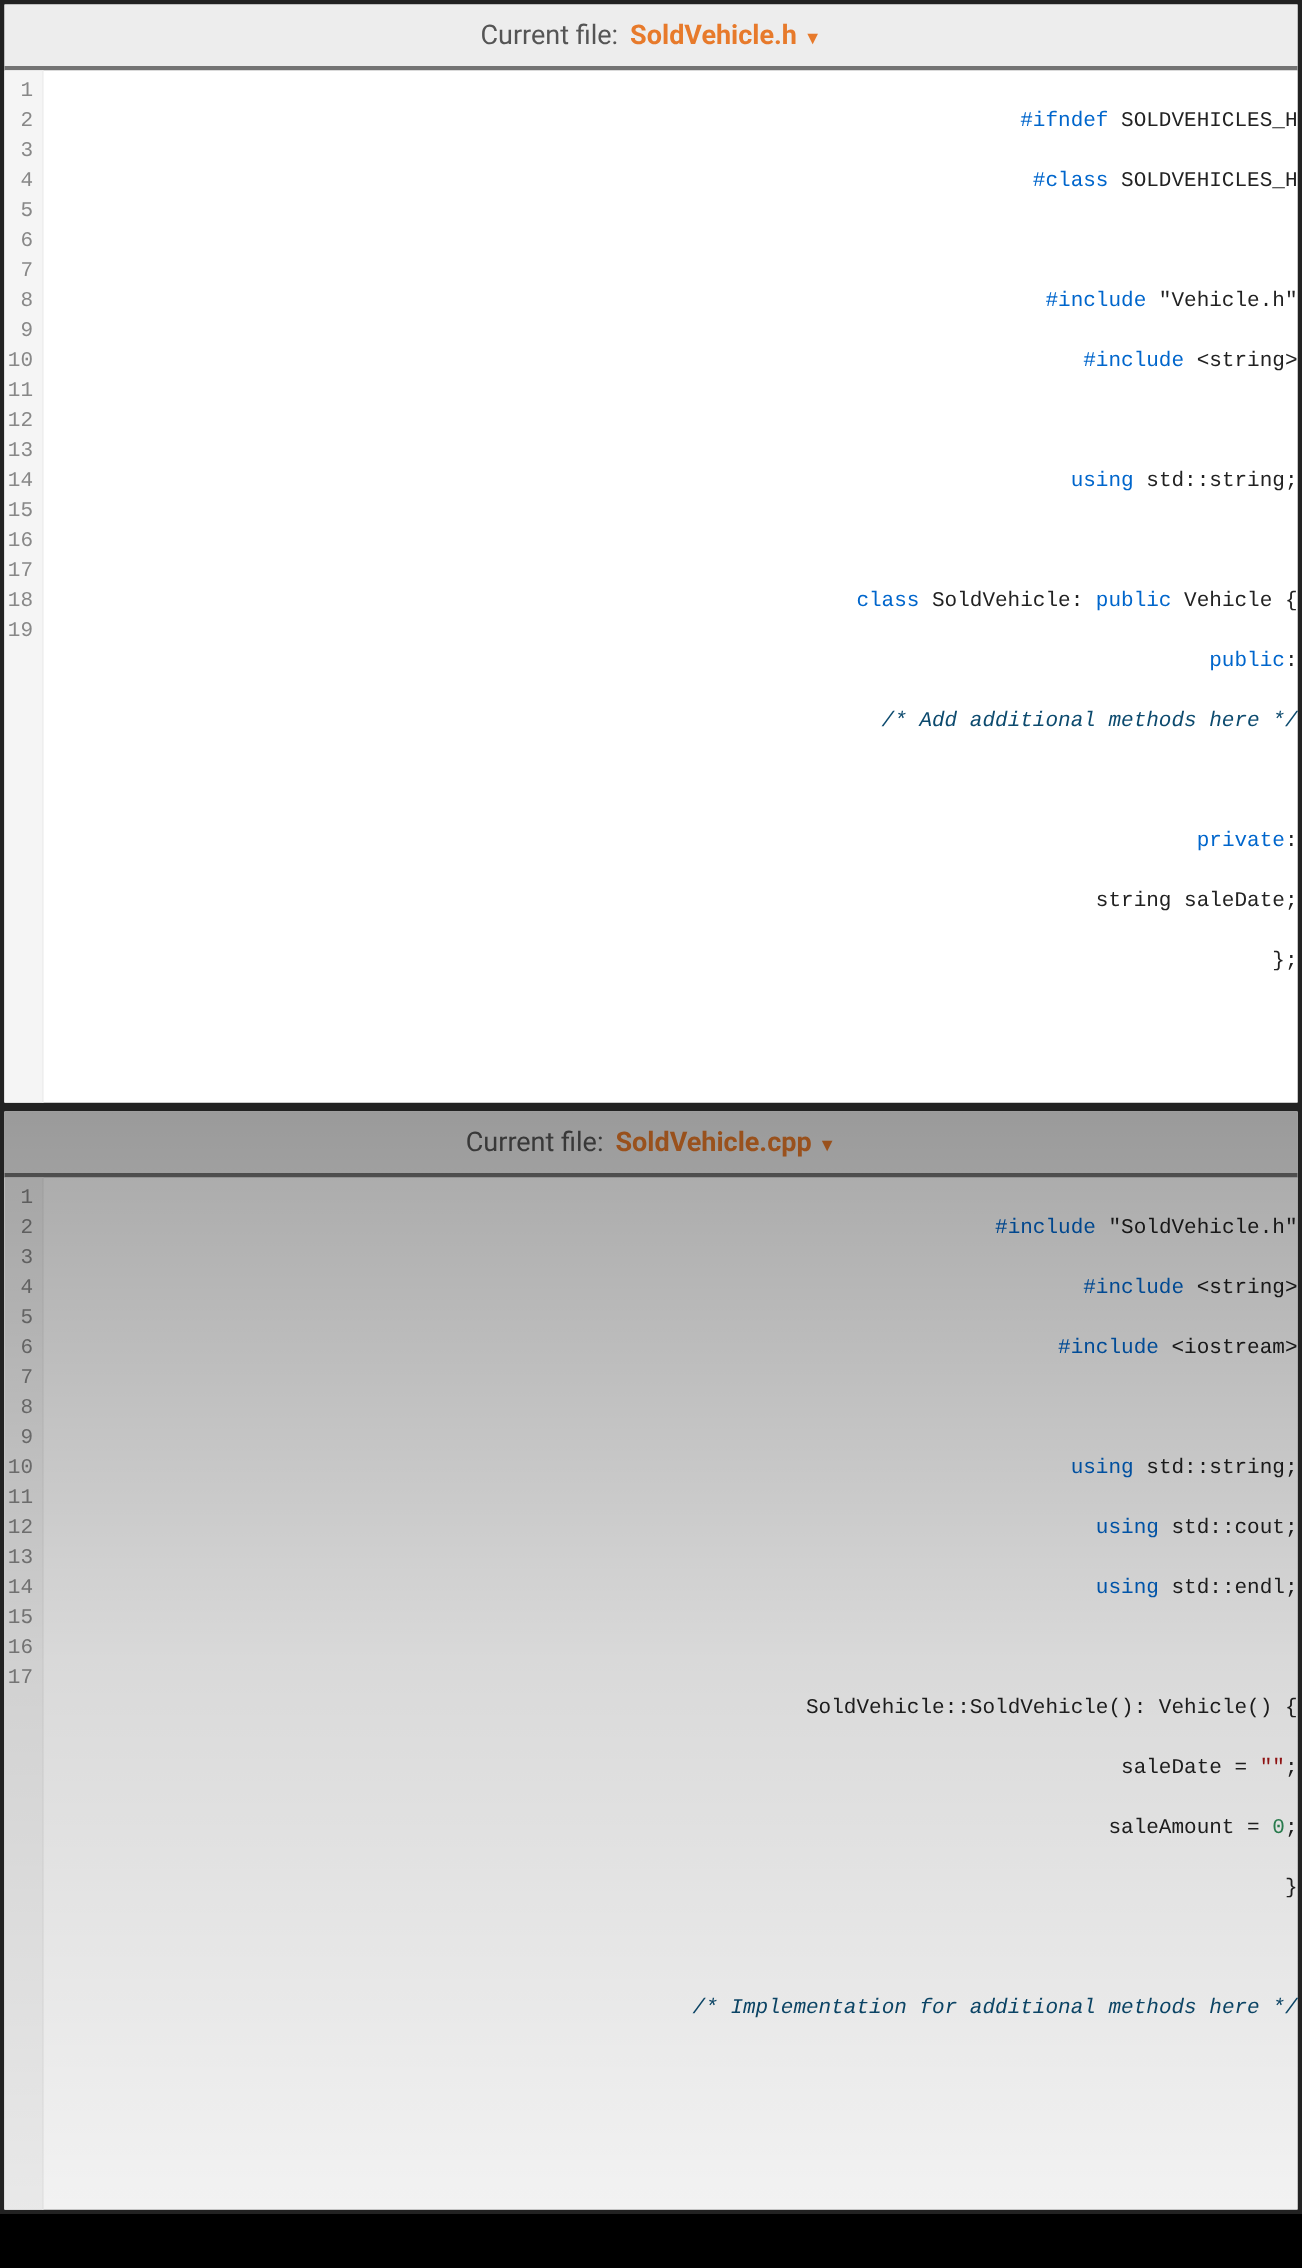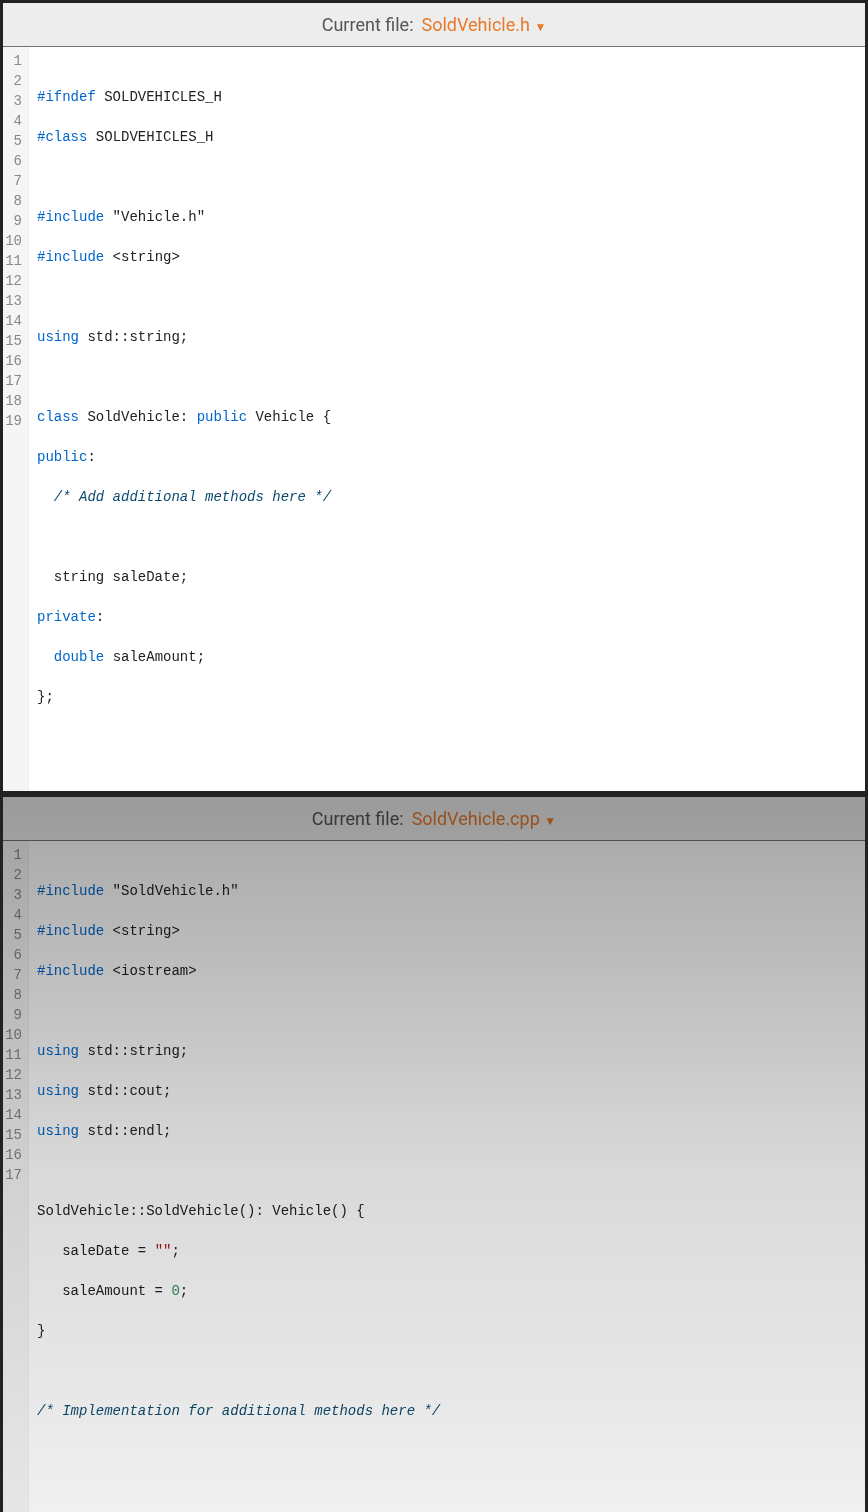--- a/index.html
+++ b/index.html
@@ -22,25 +22,25 @@
   }
   .header {
     background: #ededed;
     height: 44px;
     display: flex;
     align-items: center;
     justify-content: center;
     gap: 8px;
     font-size: 18px;
     color: #555;
-    border-bottom: 1px solid #737373;
+    border-bottom: 3px solid #737373;
   }
   .header .filename {
     color: #e77a2b;
-    font-weight: 400;
+    font-weight: 700;
   }
   .header .caret {
     color: #e77a2b;
     font-size: 12px;
   }
   .code-area {
     display: flex;
     background: #fff;
     font-family: "Menlo", "Consolas", "Courier New", monospace;
     font-size: 14px;
@@ -50,24 +50,25 @@
     background: #f5f5f5;
     color: #888;
     text-align: right;
     padding: 4px 6px 4px 0;
     min-width: 26px;
     user-select: none;
     border-right: 1px solid #eee;
   }
   .gutter div { height: 20px; }
   .code {
-    padding: 20px 0 4px 8px;
+    padding: 4px 0 4px 8px;
     flex: 1;
     white-space: pre;
     color: #222;
+    text-align: right;
   }
   .code .line { height: 20px; }
   .code .hl { background: #f3f3f3; display: block; margin-left:-8px; padding-left:8px; }
   .kw-blue { color: #0066cc; }
   .num { color: #2e8b57; }
   .comment { color: #0c4a6e; font-style: italic; }
   .str { color: #a31515; }
 </style>
 </head>
 <body>
@@ -105,23 +106,22 @@
 <div class="line"></div>
 <div class="line"><span class="kw-blue">#include</span><span> "Vehicle.h"</span></div>
 <div class="line"><span class="kw-blue">#include</span><span> &lt;string&gt;</span></div>
 <div class="line"></div>
 <div class="line"><span class="kw-blue">using</span><span> std::string;</span></div>
 <div class="line"></div>
 <div class="line"><span class="kw-blue">class</span><span> SoldVehicle: </span><span class="kw-blue">public</span><span> Vehicle {</span></div>
 <div class="line"><span class="kw-blue">public</span><span>:</span></div>
 <div class="line"><span class="comment">  /* Add additional methods here */</span></div>
 <div class="line"></div>
+<div class="line"><span class="kw-blue">private</span><span>:</span></div>
 <div class="line"><span>  string saleDate;</span></div>
-<div class="line"><span class="kw-blue">private</span><span>:</span></div>
-<div class="line"><span>  </span><span class="kw-blue">double</span><span> saleAmount;</span></div>
 <div class="line"><span>};</span></div>
 <div class="line"></div>
     </div>
   </div>
 </div>
 
 <div class="panel dimmed">
   <div class="header">
     <span>Current file:</span>
     <span class="filename"><span>SoldVehicle.cpp</span> <span class="caret">▼</span></span>

